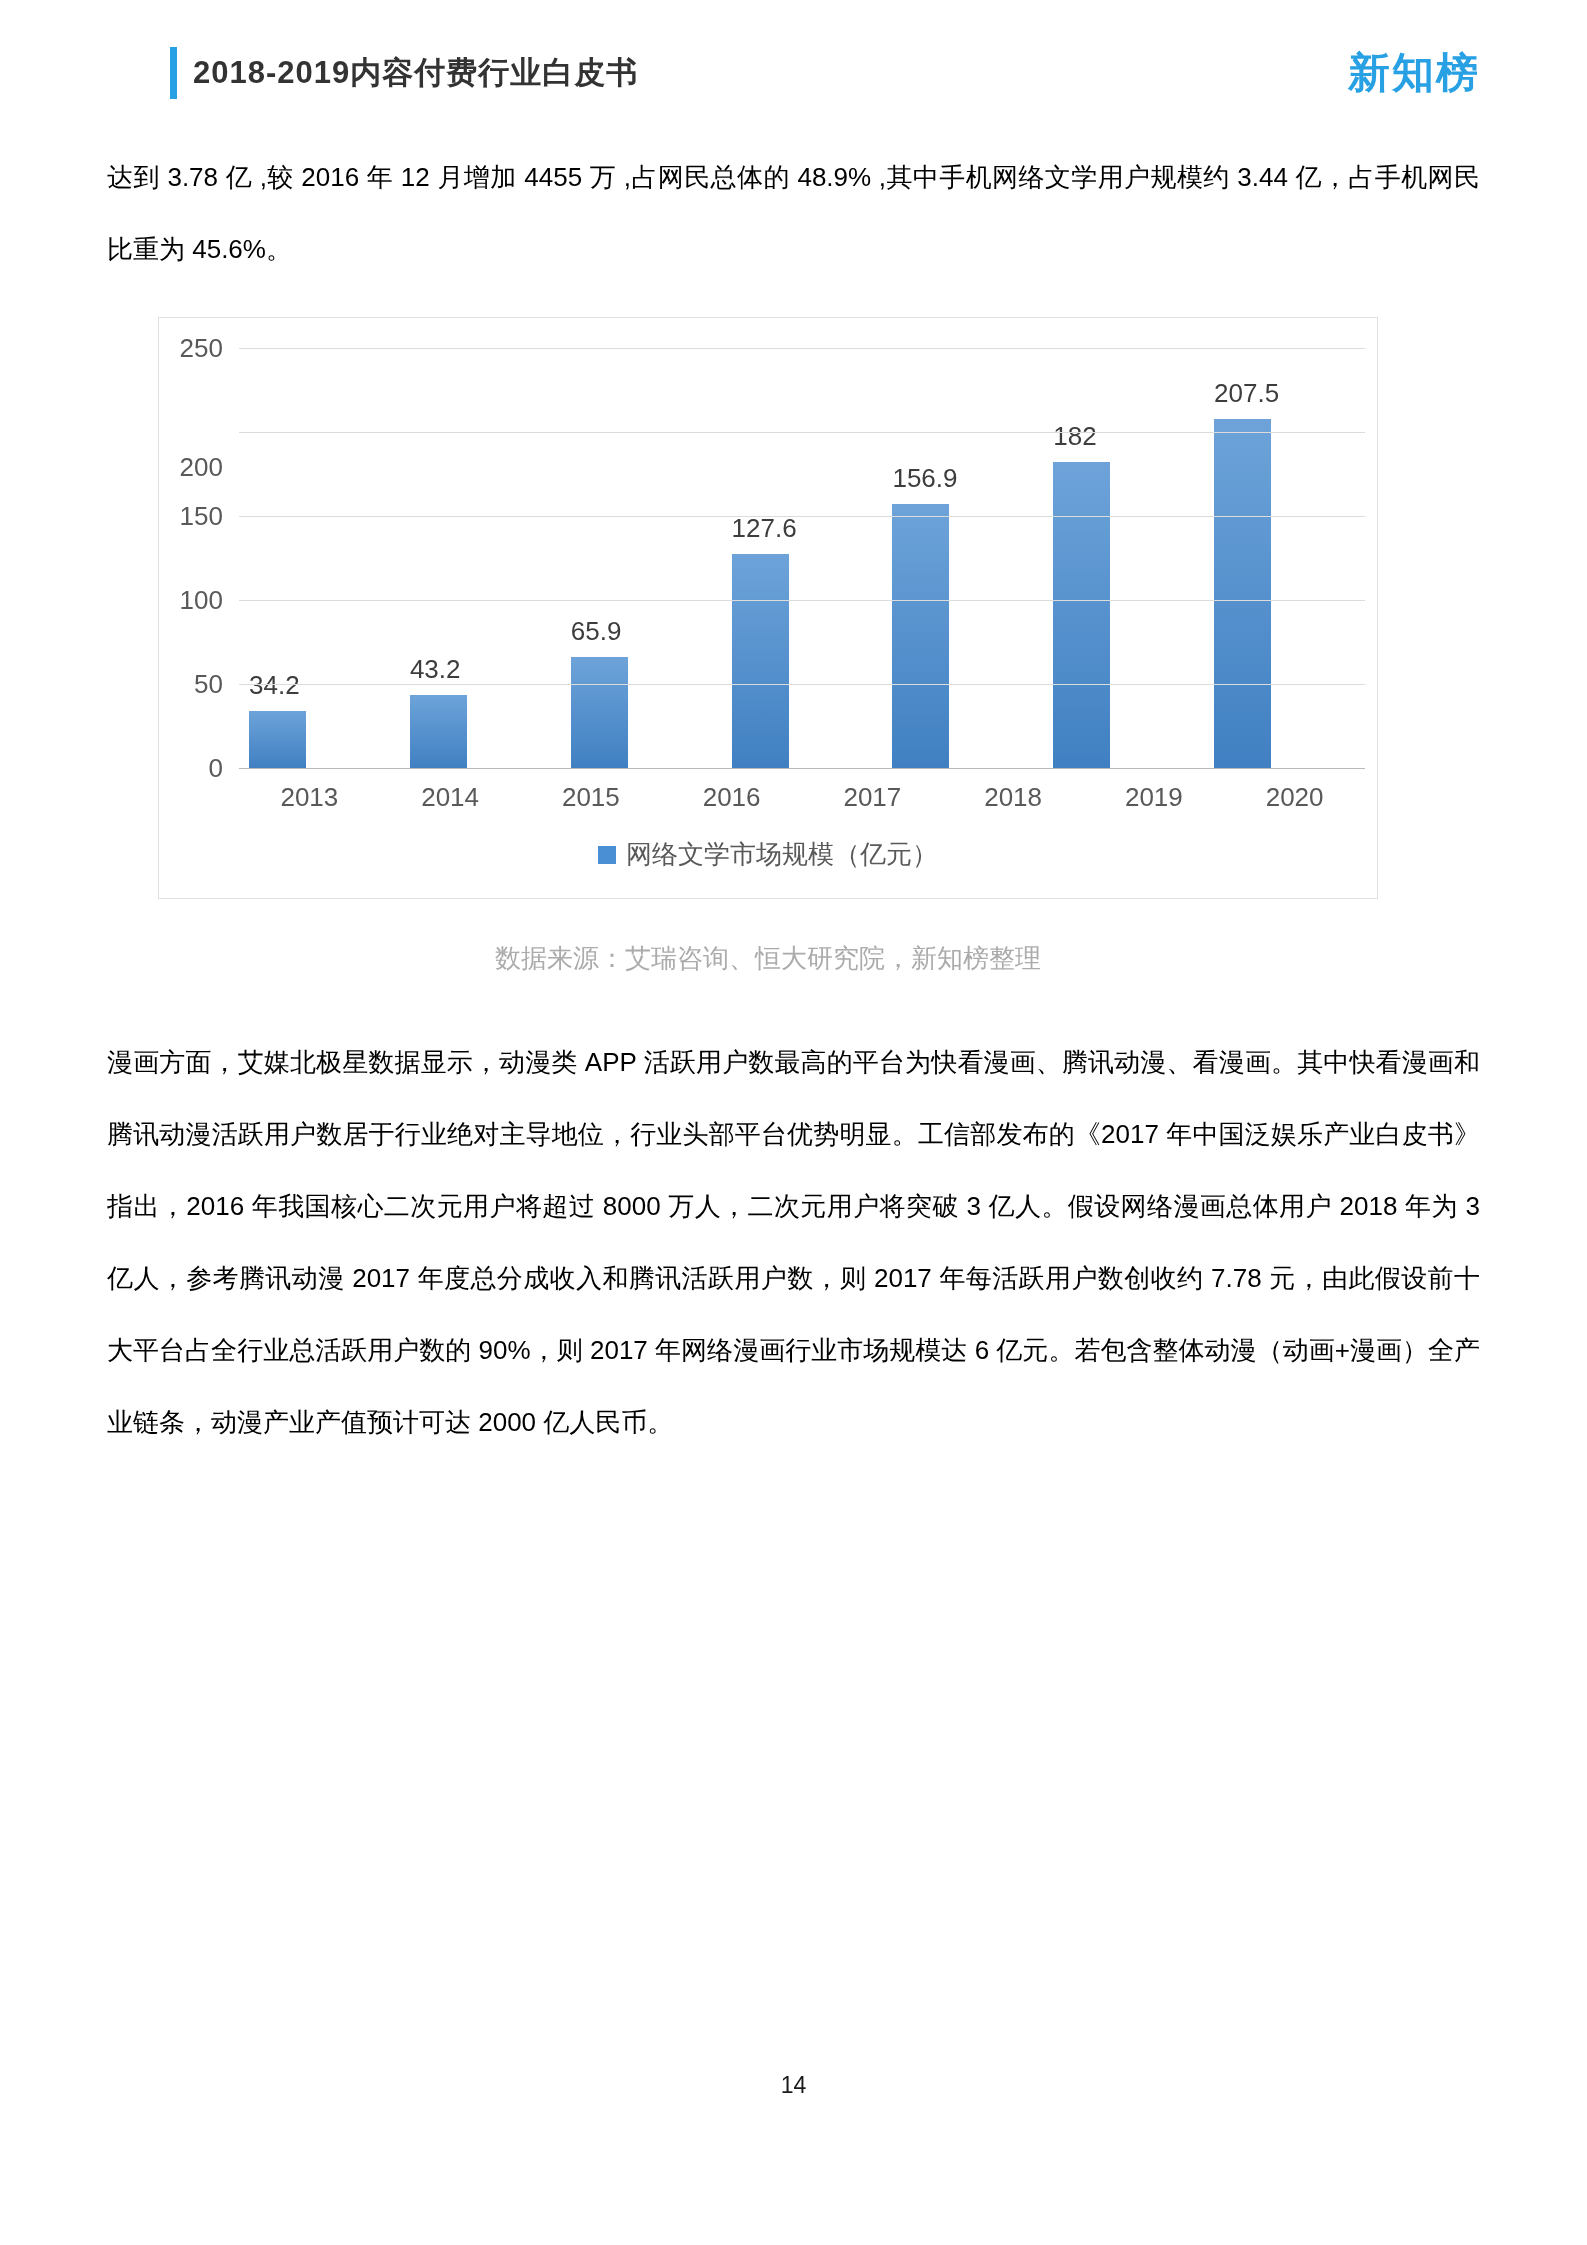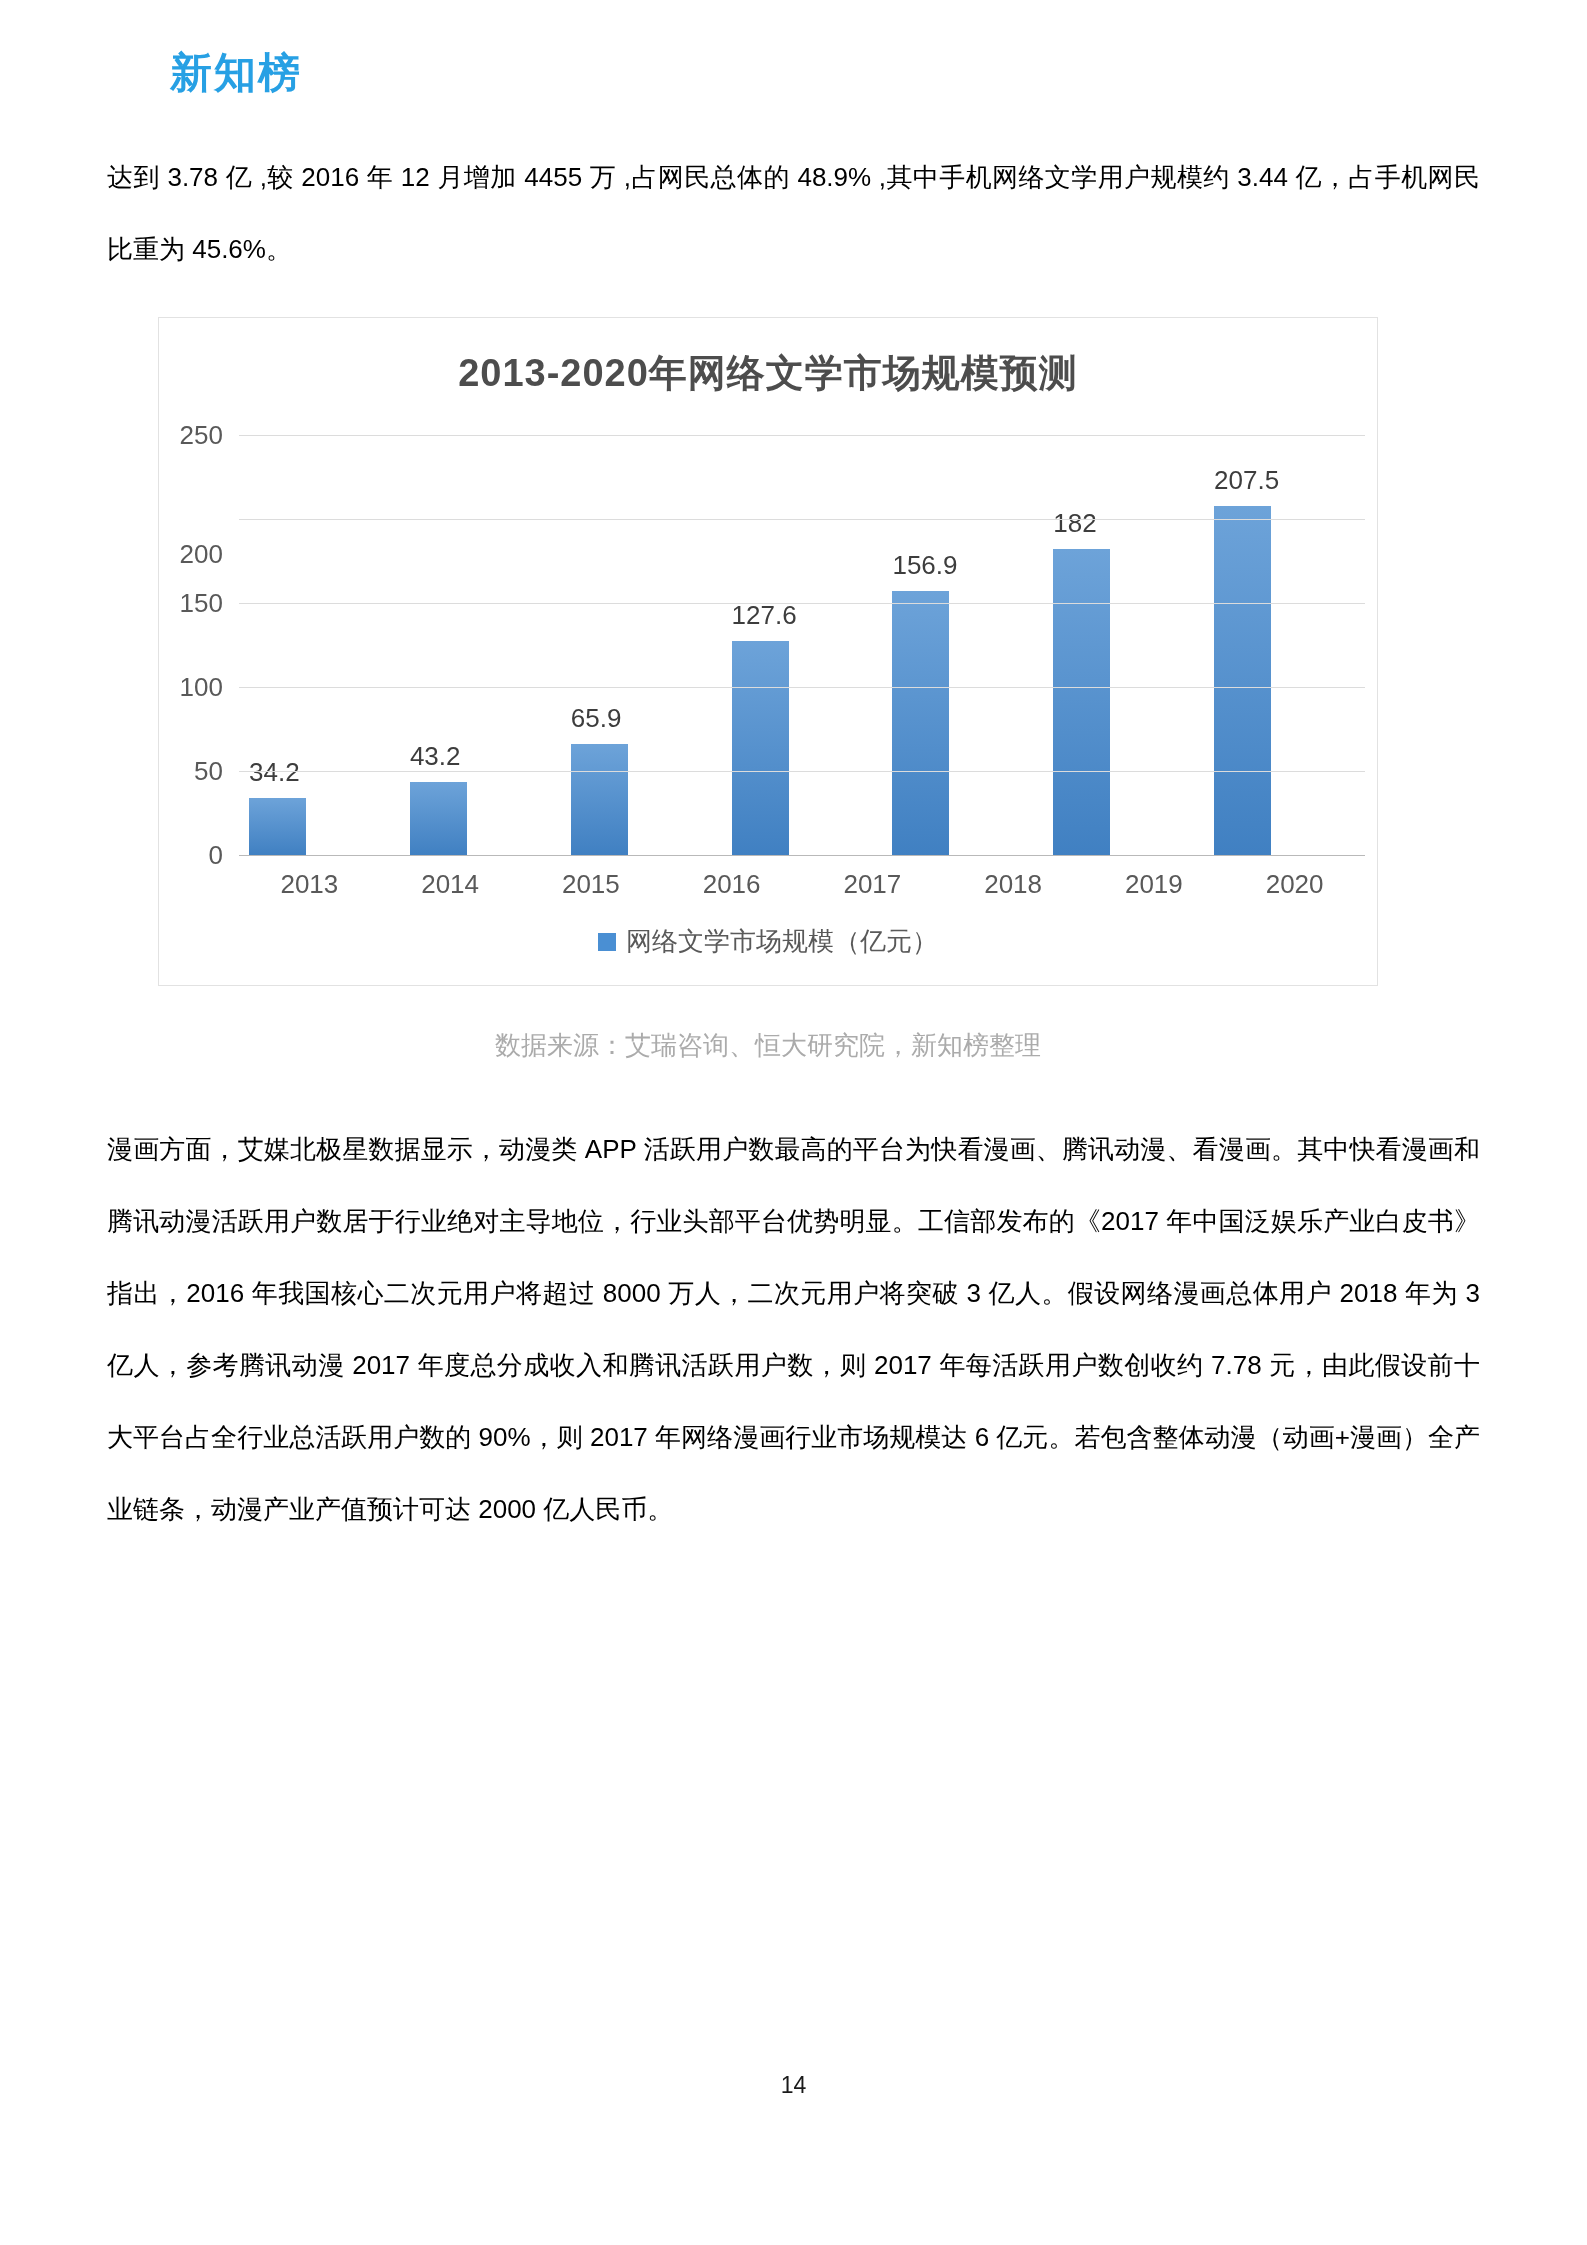--- a/index.html
+++ b/index.html
@@ -152,27 +152,30 @@
     font-size: 23px;
     color: #1a1a1a;
   }
 </style>
 </head>
 <body>
 
 <div class="page">
 
   <div class="header">
+    <div class="header-left">
+      <div class="accent-bar" style="background: rgb(39, 160, 228);"></div>
+      <div class="doc-title">2018-2019内容付费行业白皮书</div>
+    </div>
     <div class="logo" style="color: rgb(39, 160, 228);">新知榜</div>
   </div>
 
   <p class="body-text">达到 3.78 亿 ,较 2016 年 12 月增加 4455 万 ,占网民总体的 48.9% ,其中手机网络文学用户规模约 3.44 亿，占手机网民比重为 45.6%。</p>
 
   <div class="chart-card">
-    <div class="chart-title" style="color: rgb(77, 77, 77);">2013-2020年网络文学市场规模预测</div>
     <div class="plot" id="plot">
       <div class="bars-row" id="bars">
           <div class="bar-group">
             <div class="bar-value">34.2</div>
             <div class="bar" style="height: 13.68%; background: linear-gradient(rgb(109, 163, 217) 0%, rgb(64, 128, 194) 100%);"></div>
           </div>
           <div class="bar-group">
             <div class="bar-value">43.2</div>
             <div class="bar" style="height: 17.28%; background: linear-gradient(rgb(109, 163, 217) 0%, rgb(64, 128, 194) 100%);"></div>
           </div>

